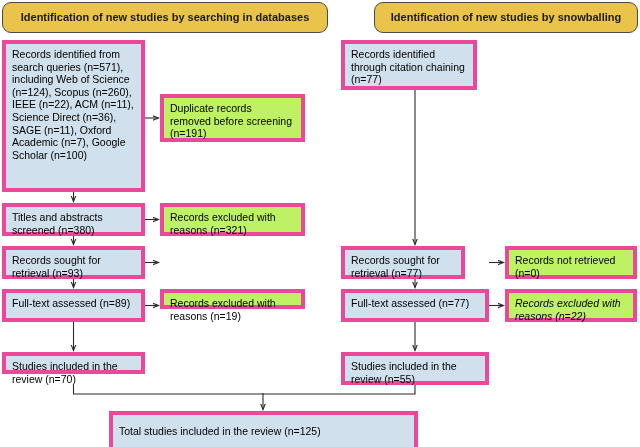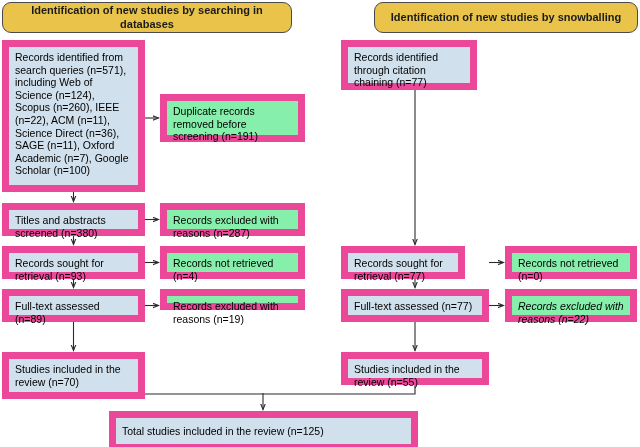--- a/index.html
+++ b/index.html
@@ -9,60 +9,60 @@
     font-family:"Liberation Sans","DejaVu Sans",sans-serif;
     position:relative;
     overflow:hidden;
     -webkit-font-smoothing:antialiased;
   }
   #diagram{position:absolute;left:0;top:0;width:640px;height:447px;}
 
   .node{
     position:absolute;
     box-sizing:border-box;
-    border:7px solid #ec4899;
+    border:4px solid #ec4899;
     padding:4px 6px 3px 6px;
     font-size:10.5px;
     line-height:12.6px;
     color:#000;
     white-space:pre-line;
   }
   .blue{background:#d0e0ec;}
-  .gray{background:#86efac;}
+  .gray{background:#bef264;}
 
   .header{
     position:absolute;
     box-sizing:border-box;
     background:#e9c34a;
     border:1px solid #4a4a4a;
     border-radius:9px;
     font-size:11px;
     font-weight:bold;
     color:#1b1b1b;
     text-align:center;
     display:flex;
     align-items:center;
     justify-content:center;
     line-height:13.5px;
     padding:0 10px;
   }
 
   
-  #hdr-left   {left:2px;  top:2px;   width:290px; height:31px;}
+  #hdr-left   {left:2px;  top:2px;   width:326px; height:31px;}
   #hdr-right  {left:374px;top:2px;   width:264px; height:31px;}
 
   #n-identified      {left:2px;  top:40px;  width:143px; height:152px;}
   #n-duplicates      {left:160px;top:94px;  width:145px; height:48px;}
   #n-titles          {left:2px;  top:203px; width:143px; height:33px;}
   #n-excl287         {left:160px;top:203px; width:145px; height:33px;}
   #n-sought93        {left:2px;  top:246px; width:143px; height:33px;}
   #n-notret4         {left:160px;top:246px; width:145px; height:33px;}
   #n-fulltext89      {left:2px;  top:289px; width:143px; height:33px;}
   #n-excl19          {left:160px;top:289px; width:145px; height:20px;}
-  #n-included70      {left:2px;  top:352px; width:143px; height:47px;}
+  #n-included70      {left:2px;  top:352px; width:143px; height:22px;}
 
   
   #n-citation        {left:341px;top:40px;  width:136px; height:50px;}
   #n-sought77        {left:341px;top:246px; width:124px; height:33px;}
   #n-notret0         {left:505px;top:246px; width:132px; height:33px;}
   #n-fulltext77      {left:341px;top:289px; width:148px; height:33px;}
   #n-excl22          {left:505px;top:289px; width:132px; height:33px;font-style:italic;}
   #n-included55      {left:341px;top:352px; width:148px; height:33px;}
 
   
@@ -107,23 +107,22 @@
     <polyline points="415,385 415,394 263,394"></polyline>
     <line x1="263" y1="393" x2="263" y2="409.5" marker-end="url(#arrow)"></line>
   </svg>
 
   <div class="header" id="hdr-left">Identification of new studies by searching in databases</div>
   <div class="header" id="hdr-right">Identification of new studies by snowballing</div>
 
   <div class="node blue" id="n-identified">Records identified from search queries (n=571), including Web of Science (n=124), Scopus (n=260), IEEE (n=22), ACM (n=11), Science Direct (n=36), SAGE (n=11), Oxford Academic (n=7), Google Scholar (n=100)</div>
   <div class="node gray" id="n-duplicates">Duplicate records removed before screening (n=191)</div>
   <div class="node blue" id="n-titles">Titles and abstracts screened (n=380)</div>
-  <div class="node gray" id="n-excl287">Records excluded with reasons (n=287)</div>
+  <div class="node gray" id="n-excl287">Records excluded with reasons (n=321)</div>
   <div class="node blue" id="n-sought93">Records sought for retrieval (n=93)</div>
-  <div class="node gray" id="n-notret4">Records not retrieved (n=4)</div>
   <div class="node blue" id="n-fulltext89">Full-text assessed (n=89)</div>
   <div class="node gray" id="n-excl19">Records excluded with reasons (n=19)</div>
   <div class="node blue" id="n-included70">Studies included in the review (n=70)</div>
 
   <div class="node blue" id="n-citation">Records identified through citation chaining (n=77)</div>
   <div class="node blue" id="n-sought77">Records sought for retrieval (n=77)</div>
   <div class="node gray" id="n-notret0">Records not retrieved (n=0)</div>
   <div class="node blue" id="n-fulltext77">Full-text assessed (n=77)</div>
   <div class="node gray" id="n-excl22">Records excluded with reasons (n=22)</div>
   <div class="node blue" id="n-included55">Studies included in the review (n=55)</div>

